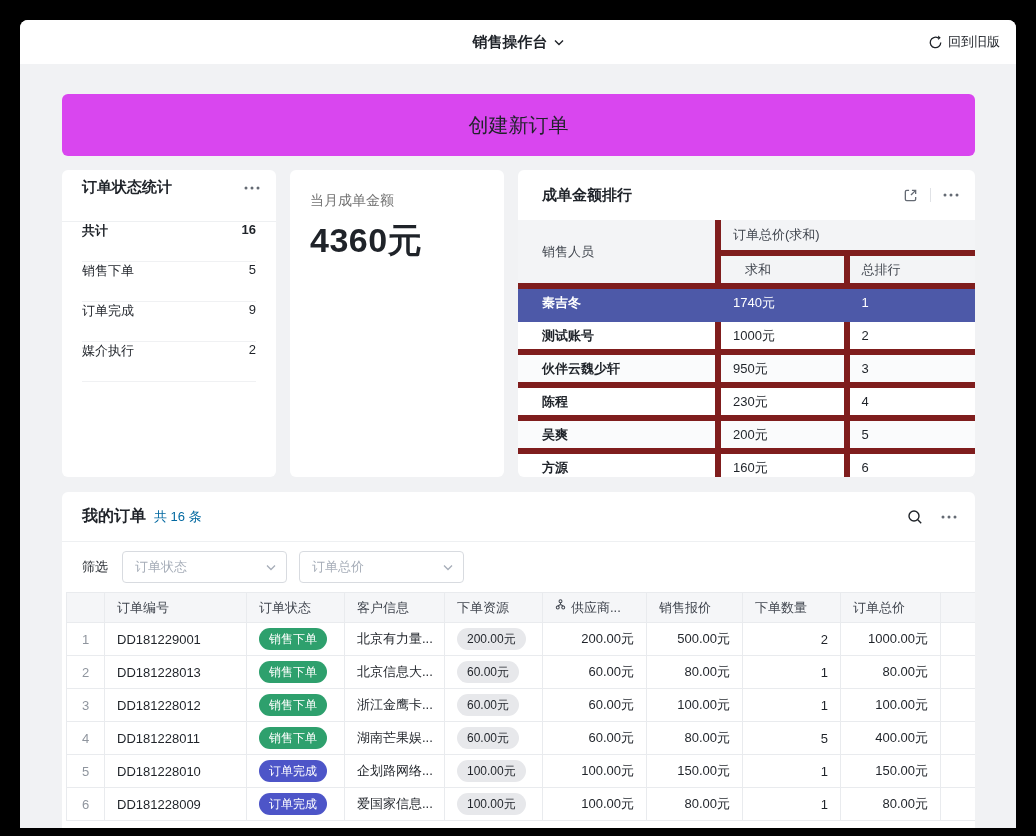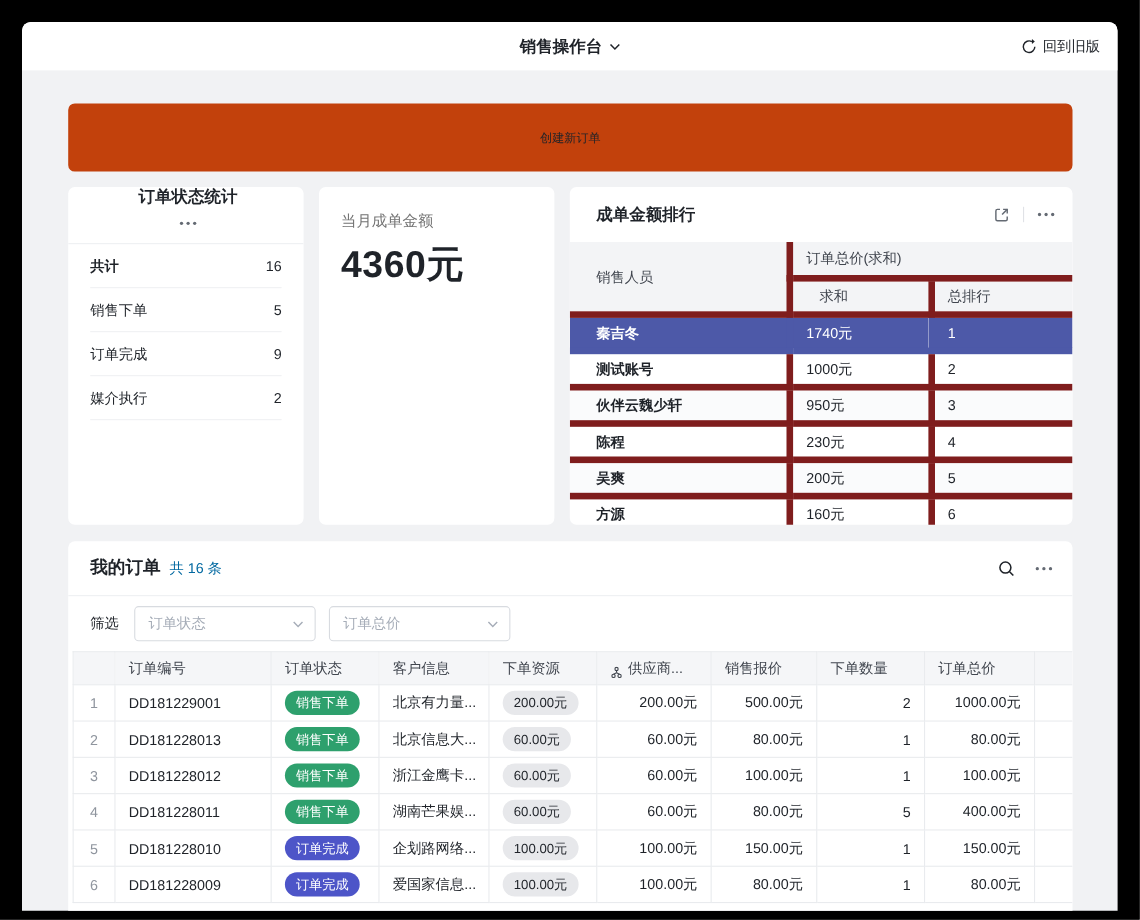--- a/index.html
+++ b/index.html
@@ -11,38 +11,38 @@
   
   .topbar { height:44px; background:#fff; position:relative; display:flex;
     align-items:center; justify-content:center; }
   .topbar-title { display:flex; align-items:center; gap:6px; font-size:15px;
     font-weight:600; color:#1f2329; cursor:pointer; }
   .back-link { position:absolute; right:16px; top:0; height:44px; display:flex;
     align-items:center; gap:5px; font-size:13px; color:#1f2329; cursor:pointer; }
 
   .content { padding:30px 41px 0 42px; }
 
-  .create-card { height:62px; background:#c2410c; border-radius:6px; display:flex;
-    align-items:center; justify-content:center; font-size:11px; font-weight:500;
+  .create-card { height:62px; background:#d946ef; border-radius:6px; display:flex;
+    align-items:center; justify-content:center; font-size:20px; font-weight:500;
     color:#1f2329; cursor:pointer; }
 
   .panels-row { display:flex; gap:14px; margin-top:14px; height:307px; }
   .card { background:#fff; border-radius:6px; overflow:hidden; }
 
   
   .status-card { width:214px; flex:none; }
   .card-header { height:52px; display:flex; align-items:center;
     justify-content:space-between; padding:0 16px 16px 20px;
-    border-bottom:1px solid #eef0f2;flex-direction:column; }
+    border-bottom:1px solid #eef0f2; }
   .card-title { font-size:15px; font-weight:700; color:#1f2329; }
-  .status-row { height:40px; display:flex; align-items:center;
+  .status-row { height:40px; display:flex; 
     justify-content:space-between; margin:0 20px; border-bottom:1px solid #f0f1f3;
     font-size:13px; color:#1f2329; }
   .status-row.bold { font-weight:700; }
-  .status-row .sr-value { font-weight:400; }
+  .status-row .sr-value { font-weight:700; }
   .status-row:not(.bold) .sr-value { font-weight:400; }
 
   
   .amount-card { width:214px; flex:none; padding:22px 20px; }
   .amount-title { font-size:14px; color:#737373; }
   .amount-value { font-size:34px; font-weight:700; color:#1f2329; margin-top:8px;
     letter-spacing:0.5px; }
 
   
   .ranking-card { flex:1; display:flex; flex-direction:column; }
@@ -96,21 +96,21 @@
     padding:0 4px !important; }
   .col-id { width:142px; }
   .col-status { width:98px; }
   .col-customer { width:100px; }
   .col-resource { width:98px; }
   .col-supplier { width:104px; }
   .col-quote { width:96px; }
   .col-qty { width:98px; }
   .col-total { width:100px; }
   .num-cell { text-align:right !important; }
-  .th-icon-label { display:flex; align-items:flex-end; gap:5px; }
+  .th-icon-label { display:flex; align-items:flex-start; gap:5px; }
 
   .badge { display:inline-block; padding:3px 10px; border-radius:11px;
     font-size:12px; color:#fff; line-height:16px; }
   .badge.green { background:#2ea06d; }
   .badge.purple { background:#4d55c8; }
   .pill { display:inline-block; padding:3px 10px; border-radius:11px;
     background:#e7e8eb; color:#1f2329; font-size:12px; line-height:16px; }
 
   svg { display:block; }
 </style>

